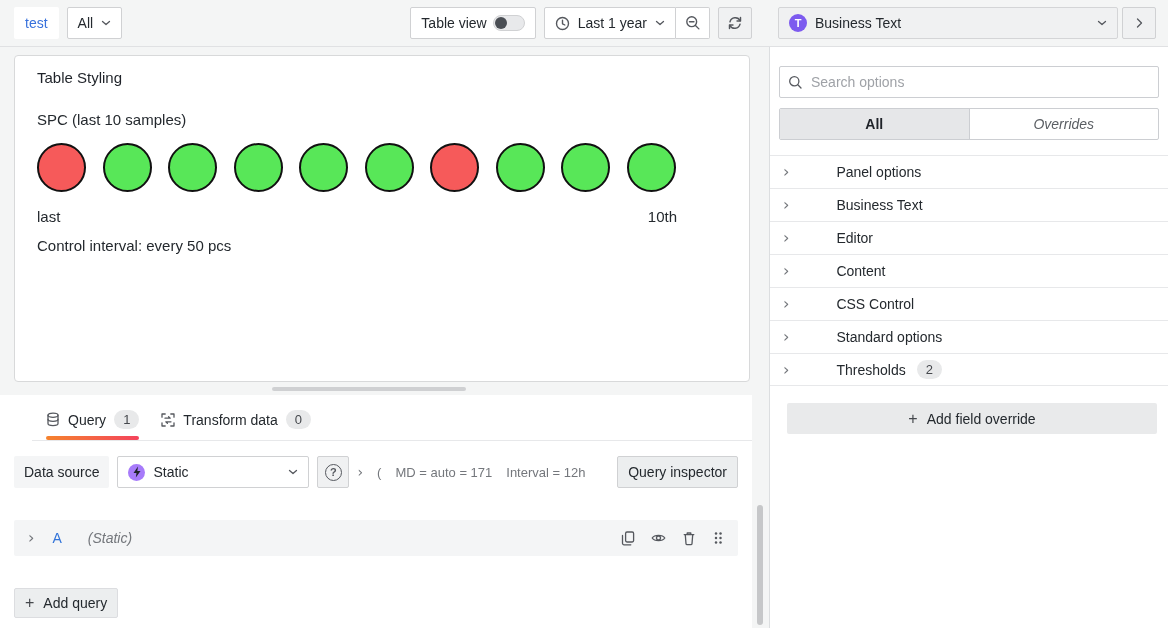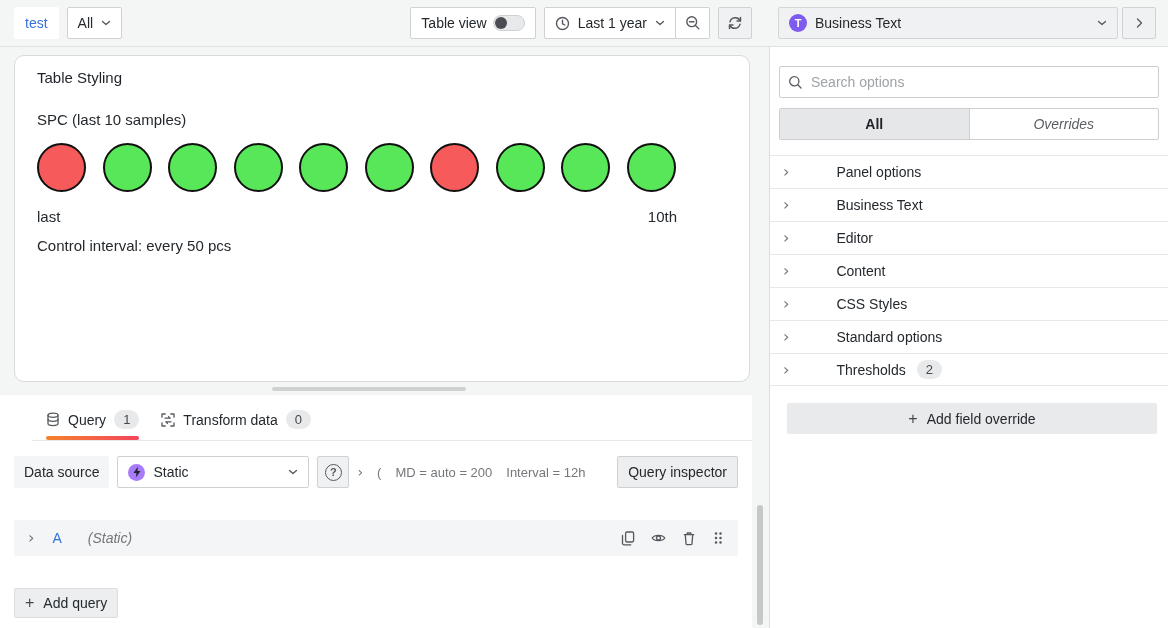--- a/index.html
+++ b/index.html
@@ -44,21 +44,21 @@
   .btn-group .btn:last-child { border-left:none; border-top-left-radius:0; border-bottom-left-radius:0; }
 
   .panel-type { flex:1; display:flex; align-items:center; gap:8px; background:#f0f1f2;
                 border:1px solid #d4d5d7; border-radius:2px; padding:0 10px; height:32px; cursor:pointer; }
   .panel-type .spacer { flex:1; }
   .ptype-icon { width:18px; height:18px; border-radius:50%; background:#7d5bef; color:#fff;
                 display:flex; align-items:center; justify-content:center; font-size:11px; font-weight:700; }
 
   
   .panel-card { position:absolute; left:14px; top:55px; width:736px; height:327px;
-                background:#fff; border:1px solid #d8d9da; border-radius:10px; }
+                background:#fff; border:1px solid #d8d9da; border-radius:4px; }
   .panel-title { position:absolute; left:22px; top:13px; font-size:15px; font-weight:500; color:#1f2329; }
   .panel-sub { position:absolute; left:22px; top:55px; font-size:15px; }
   .circle-row { position:absolute; left:22px; top:87px; display:flex; gap:16.5px; }
   .spc-circle { width:49px; height:49px; border-radius:50%; border:2px solid #111; }
   .label-row { position:absolute; left:22px; top:152px; width:640px; display:flex;
                justify-content:space-between; font-size:15px; }
   .control-text { position:absolute; left:22px; top:181px; font-size:15px; }
 
   .resize-handle { position:absolute; left:272px; top:387px; width:194px; height:4px;
                    border-radius:2px; background:#cfd0d2; cursor:row-resize; }
@@ -257,21 +257,21 @@
       <svg class="ico caret-down" viewBox="0 0 10 8">
           <path d="M1.5 2.5 L5 5.5 L8.5 2.5"></path>
         </svg>
     </div>
     <div class="btn help-btn">
       <span class="help-ring">?</span>
     </div>
     <div class="opts-summary">
       <span class="chev">›</span>
       <span>(</span>
-      <span>MD = auto = 200</span>
+      <span>MD = auto = 171</span>
       <span>Interval = 12h</span>
     </div>
     <div class="btn inspector-btn">Query inspector</div>
   </div>
 
   <div class="query-row">
     <span class="chev">›</span>
     <span class="refid">A</span>
     <span class="refname">(Static)</span>
     <span class="row-actions">
@@ -343,21 +343,21 @@
       <div class="sec-row">
         <span class="chev">›</span>
         <span class="label">Editor</span>
       </div>
       <div class="sec-row">
         <span class="chev">›</span>
         <span class="label">Content</span>
       </div>
       <div class="sec-row">
         <span class="chev">›</span>
-        <span class="label">CSS Styles</span>
+        <span class="label">CSS Control</span>
       </div>
       <div class="sec-row">
         <span class="chev">›</span>
         <span class="label">Standard options</span>
       </div>
       <div class="sec-row">
         <span class="chev">›</span>
         <span class="label">Thresholds</span>
         <span class="badge">2</span>
       </div>

